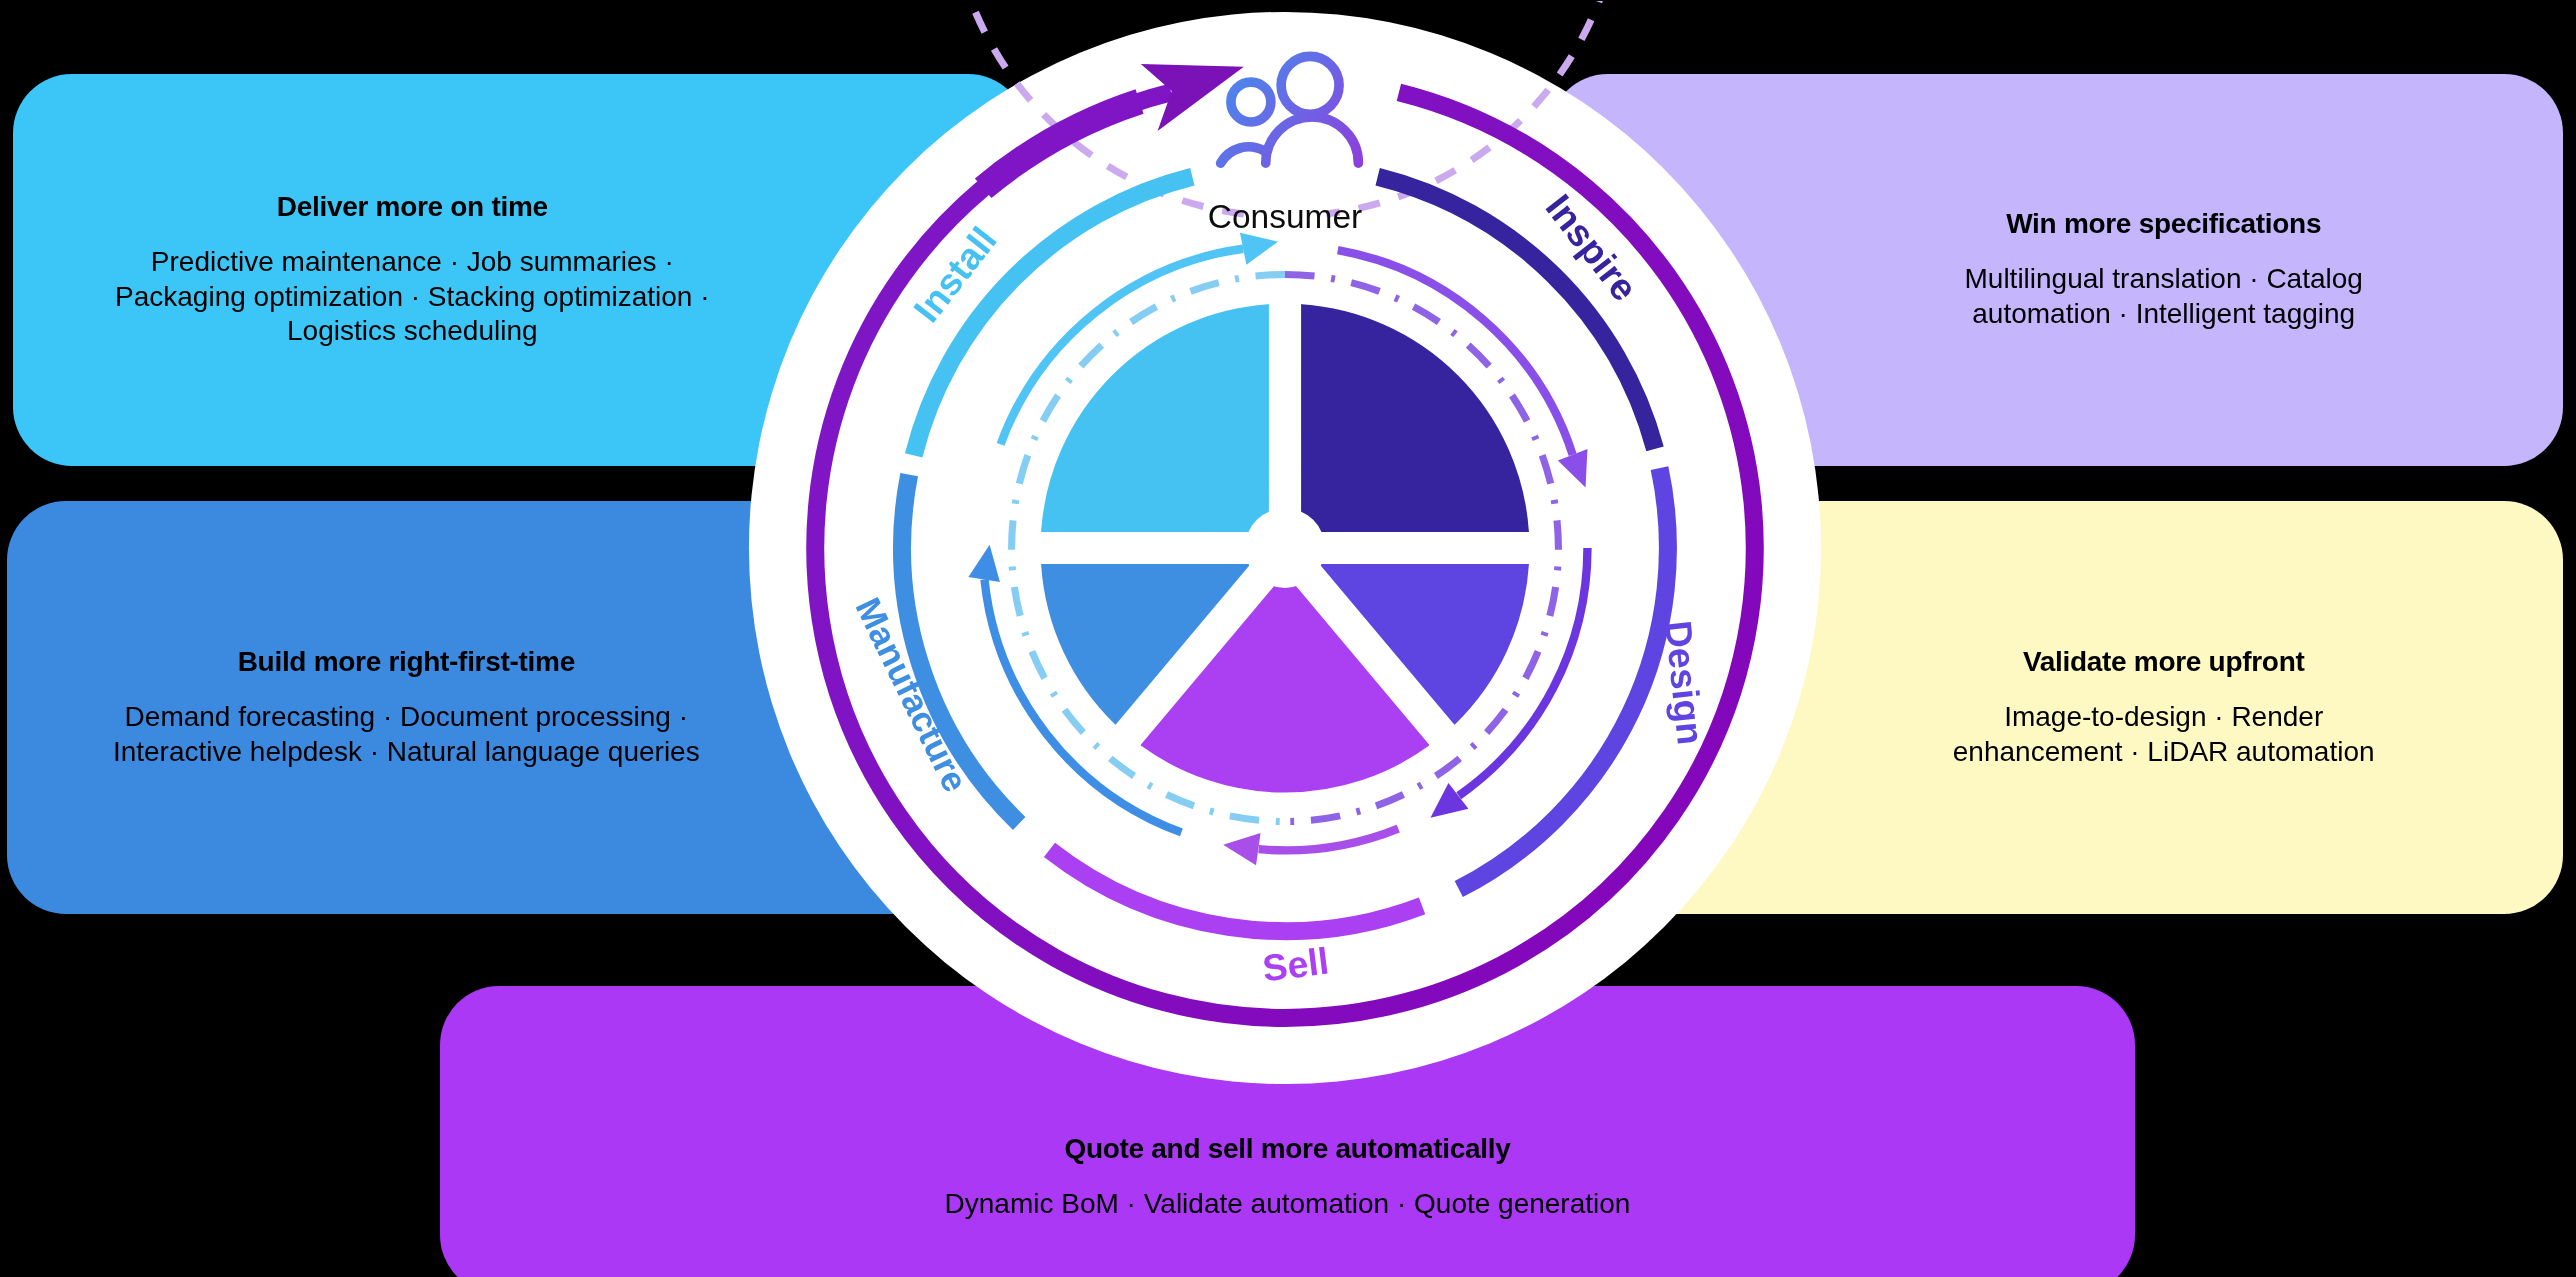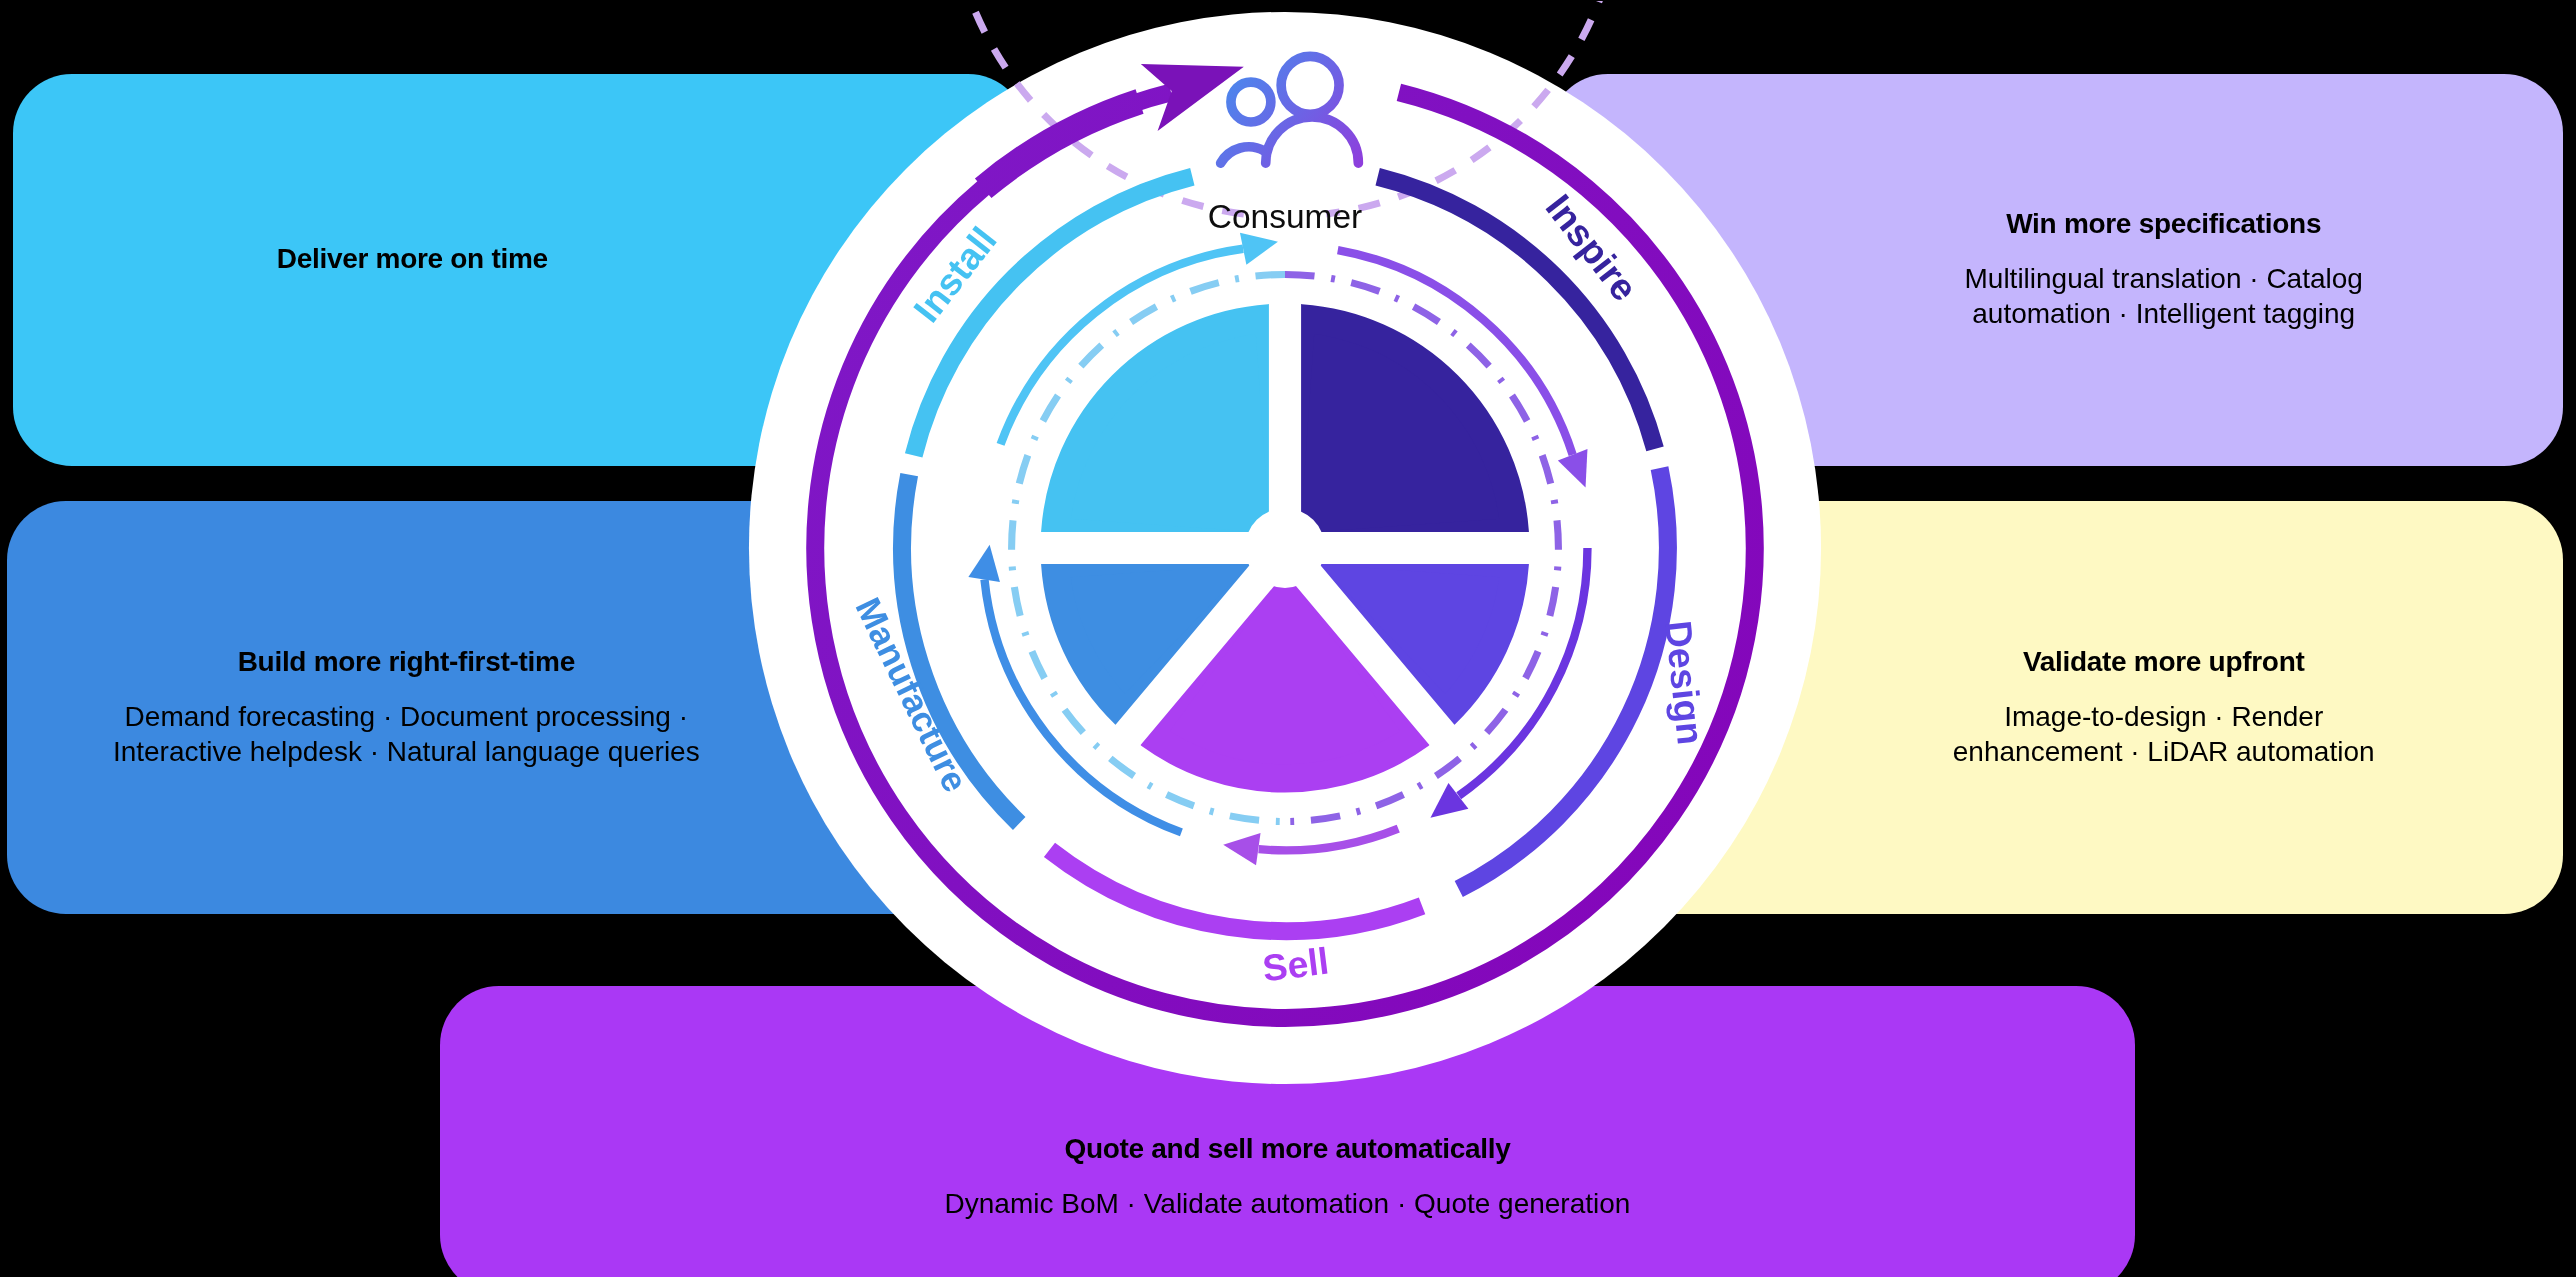--- a/index.html
+++ b/index.html
@@ -32,20 +32,21 @@
   .consumer-label{ font-size:52px; fill:#0d0d0d; }
 </style>
 </head>
 <body>
 
 <div class="stage">
 
   <div class="card card-tl card-left" style="background: rgb(60, 198, 247);">
     <div class="card-inner">
       <h2>Deliver more on time</h2>
+      <p class="items w-tl">Predictive maintenance  ·  Job summaries  ·  Packaging optimization  ·  Stacking optimization  ·  Logistics scheduling</p>
     </div>
   </div>
 
   <div class="card card-ml card-left" style="background: rgb(60, 137, 224);">
     <div class="card-inner">
       <h2>Build more right-first-time</h2>
       <p class="items w-ml">Demand forecasting  ·  Document processing  ·  Interactive helpdesk  ·  Natural language queries</p>
     </div>
   </div>
 

